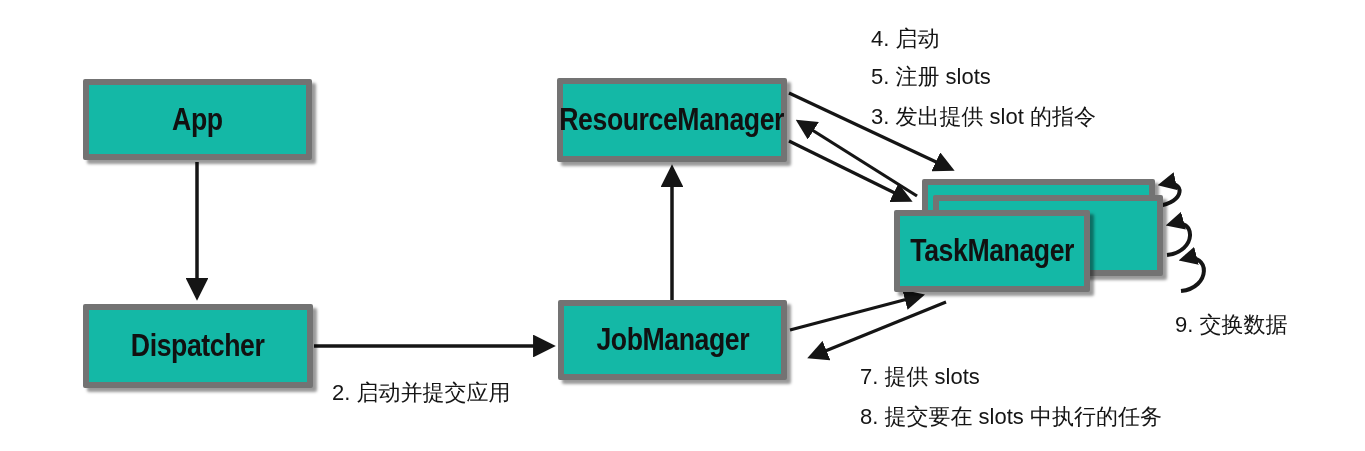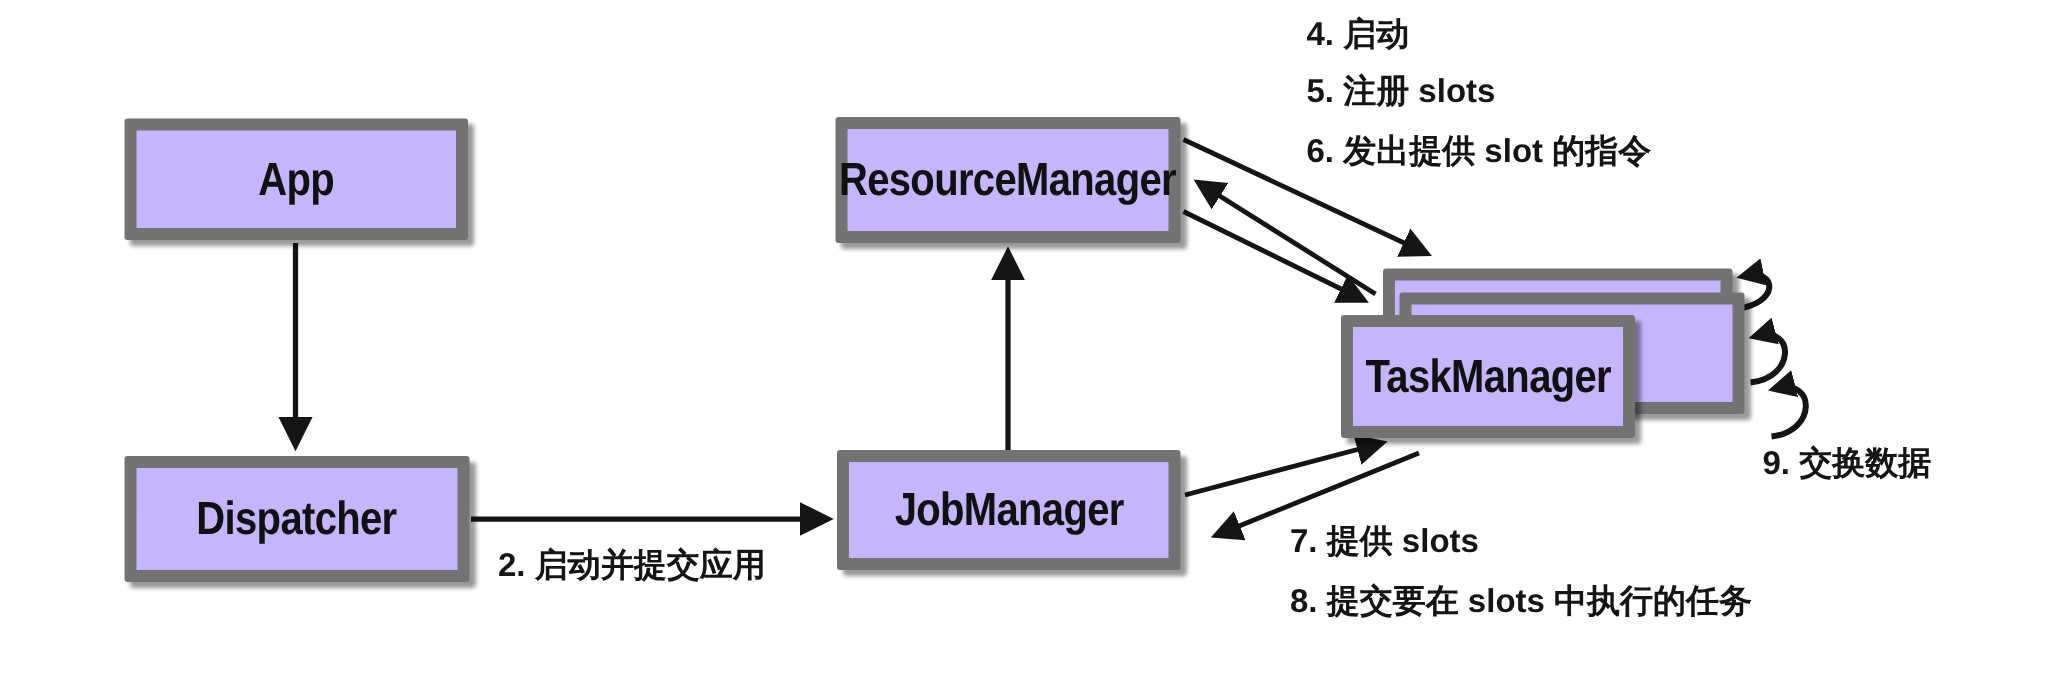--- a/index.html
+++ b/index.html
@@ -12,44 +12,45 @@
     font-family: "Liberation Sans", "DejaVu Sans", sans-serif;
   }
   .edges {
     position: absolute;
     left: 0; top: 0;
     width: 1365px; height: 451px;
     pointer-events: none;
   }
   .node {
     position: absolute;
-    background: #c4b5fd;
-    border: 8px solid #737373;
+    background: #14b8a6;
+    border: 6px solid #737373;
     border-radius: 2px;
     box-shadow: 4px 4px 3px rgba(0,0,0,0.40);
     display: flex;
     align-items: center;
     justify-content: center;
     box-sizing: border-box;
   }
   .node .node-label {
     font-size: 31px;
     font-weight: 700;
     color: #111;
     letter-spacing: -0.5px;
     white-space: nowrap;
     transform: scaleX(0.86);
   }
   .step-label {
     position: absolute;
     font-size: 22px;
-    font-weight: 700;
+    font-weight: 400;
     color: #151515;
     white-space: nowrap;
     letter-spacing: 0px;
+    margin-top: 16px;
   }
 </style>
 </head>
 <body>
 
 <div class="canvas">
 
   <svg class="edges" viewBox="0 0 1365 451" xmlns="http://www.w3.org/2000/svg">
     <defs>
       <marker id="ah" viewBox="0 0 10 10" refX="7" refY="5" markerWidth="6.5" markerHeight="6.5" orient="auto-start-reverse">
@@ -92,18 +93,18 @@
 
   <div class="node" style="left:922px; top:179px; width:233px; height:81px;"></div>
   <div class="node" style="left:933px; top:195px; width:230px; height:81px;"></div>
   <div class="node" style="left:894px; top:210px; width:196px; height:82px;">
     <span class="node-label">TaskManager</span>
   </div>
 
   <div class="step-label" style="left:332px; top:362px;">2. 启动并提交应用</div>
   <div class="step-label" style="left:871px; top:8px;">4. 启动</div>
   <div class="step-label" style="left:871px; top:46px;">5. 注册 slots</div>
-  <div class="step-label" style="left:871px; top:86px;">6. 发出提供 slot 的指令</div>
+  <div class="step-label" style="left:871px; top:86px;">3. 发出提供 slot 的指令</div>
   <div class="step-label" style="left:860px; top:346px;">7. 提供 slots</div>
   <div class="step-label" style="left:860px; top:386px;">8. 提交要在 slots 中执行的任务</div>
   <div class="step-label" style="left:1175px; top:294px;">9. 交换数据</div>
 
 </div>
 
 </body></html>

